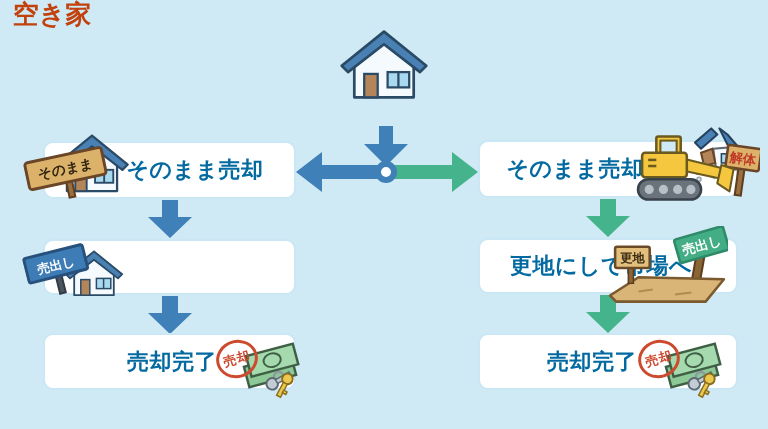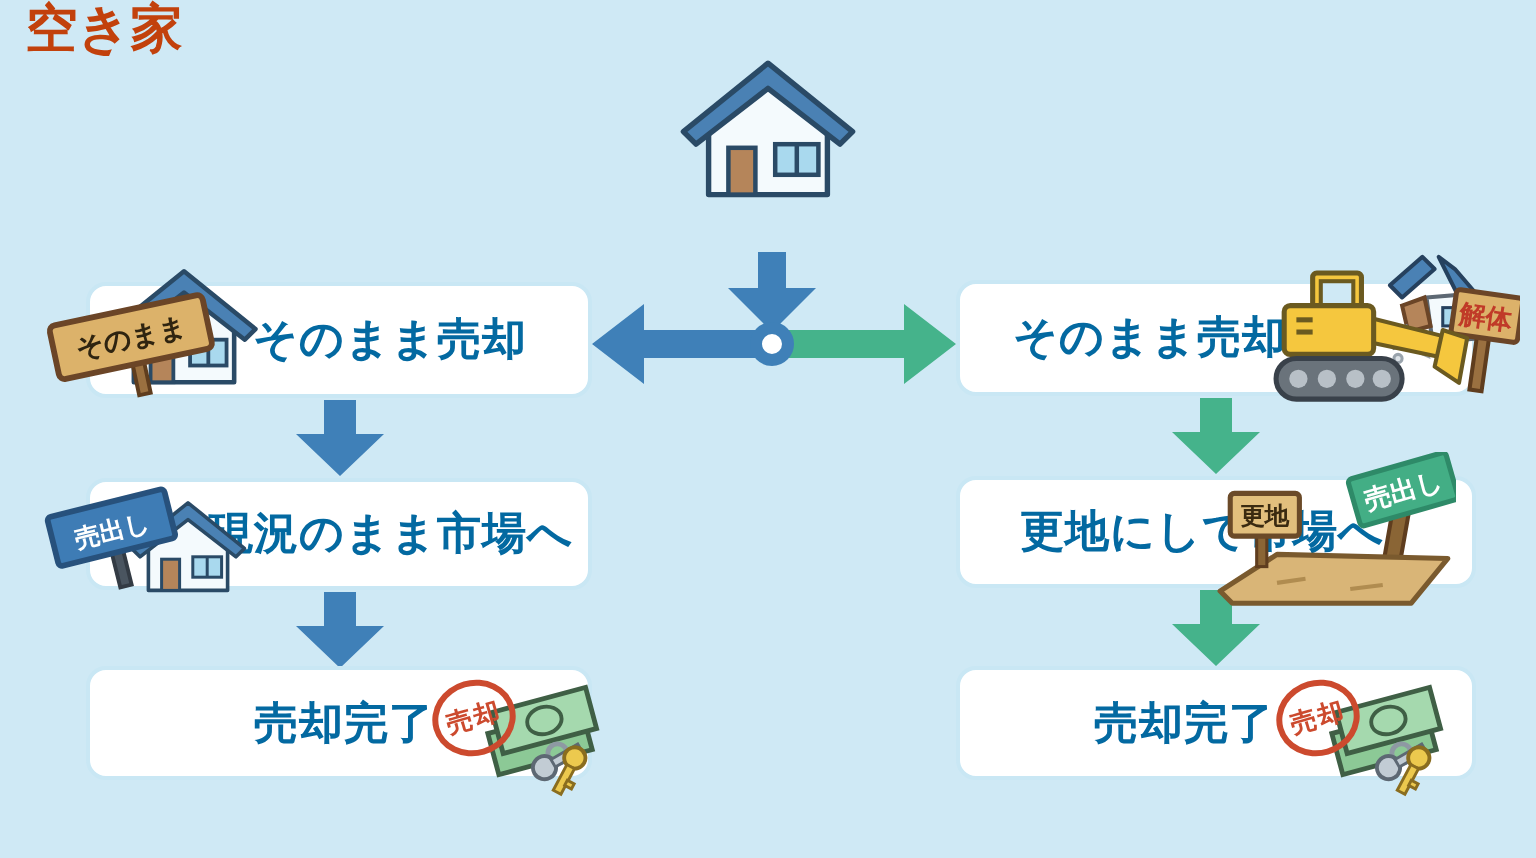--- a/index.html
+++ b/index.html
@@ -39,21 +39,20 @@
   </svg>
   <svg class="abs" style="left:382px;top:152px;z-index:1;" width="96" height="40" viewBox="0 0 96 40">
     <polygon points="0,13 70,13 70,0 96,20 70,40 70,27 0,27" fill="#45b38b"></polygon>
   </svg>
   <div class="node"></div>
 
   <div class="box" style="left:43px;top:141px;width:253px;height:58px;"></div>
   <div class="lbl" style="left:105px;top:141px;width:180px;height:58px;">そのまま売却</div>
 
   <div class="box" style="left:43px;top:239px;width:253px;height:56px;"></div>
-  <div class="lbl" style="left:98px;top:239px;width:195px;height:56px;">現況のまま市場へ</div>
 
   <div class="box" style="left:43px;top:333px;width:253px;height:57px;"></div>
   <div class="lbl" style="left:90px;top:333px;width:164px;height:57px;">売却完了</div>
 
   <svg class="abs" style="left:148px;top:200px;" width="44" height="38" viewBox="0 0 44 38">
     <polygon points="14,0 30,0 30,17 44,17 22,38 0,17 14,17" fill="#3f80b8"></polygon>
   </svg>
   <svg class="abs" style="left:148px;top:296px;" width="44" height="38" viewBox="0 0 44 38">
     <polygon points="14,0 30,0 30,17 44,17 22,38 0,17 14,17" fill="#3f80b8"></polygon>
   </svg>

